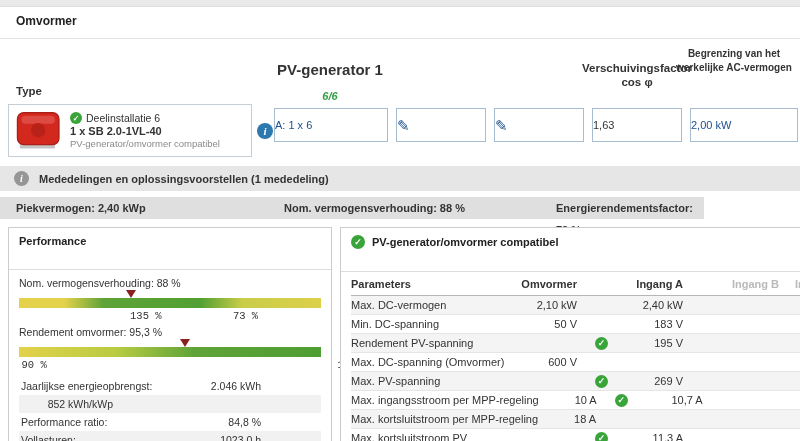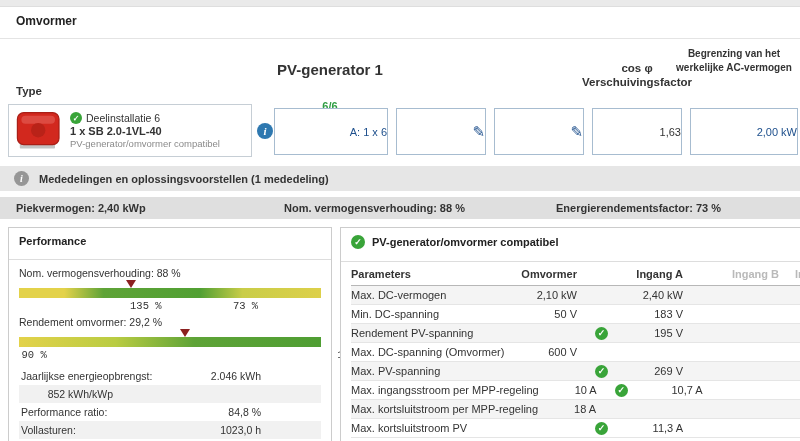--- a/index.html
+++ b/index.html
@@ -9,56 +9,56 @@
 
   .topstrip { position:absolute; top:0; left:0; right:0; height:7px; background:#eaeaea; border-bottom:1px solid #dedede; }
   .pagetitle { position:absolute; top:14px; left:16px; font-size:12px; font-weight:bold; color:#222; }
   .titlerule { position:absolute; top:38px; left:0; right:0; height:1px; background:#e4e4e4; }
 
   
   .colheads { position:absolute; top:39px; left:0; width:800px; height:64px; }
   .type-h { position:absolute; left:16px; bottom:6px; font-weight:bold; font-size:11.5px; }
   .pvgen-h { position:absolute; left:250px; width:160px; top:22px; text-align:center; }
   .pvgen-h .l1 { font-weight:bold; font-size:15px; }
-  .pvgen-h .l2 { color:#2f9e44; font-weight:bold; margin-top:22px; }
+  .pvgen-h .l2 { color:#2f9e44; font-weight:bold; margin-top:12px;font-style:italic; }
   .cos-h { position:absolute; left:568px; width:138px; top:22px; text-align:center; font-weight:bold; line-height:14px; font-size:11.5px; }
   .ac-h { position:absolute; left:674px; width:120px; top:8px; text-align:center; font-weight:bold; line-height:14px; font-size:10px; }
 
   
   .invrow { position:absolute; top:104px; left:0; width:800px; height:54px; }
   .typecard { position:absolute; left:8px; top:0; width:244px; height:53px; border:1px solid #c6ced5; background:#fff; display:flex; align-items:center; gap:7px; padding:3px 6px; }
   .invimg { flex:0 0 48px; height:44px; }
   .tc-text { display:flex; flex-direction:column; gap:1px; min-width:0; }
   .tc-line1 { display:flex; align-items:center; gap:4px; font-size:10.5px; }
   .tc-line2 { font-weight:bold; font-size:11px; }
   .tc-line3 { color:#8a8a8a; font-size:9.5px; white-space:nowrap; }
   .chk-circle { display:inline-flex; align-items:center; justify-content:center; width:12px; height:12px; border-radius:50%; background:#39a439; color:#fff; font-size:8px; font-weight:bold; flex:0 0 12px; }
   .info-blue { position:absolute; left:257px; top:19px; width:16px; height:16px; border-radius:50%; background:#2e78b0; color:#fff; display:flex; align-items:center; justify-content:center; font-family:"Liberation Serif", serif; font-style:italic; font-weight:bold; font-size:11px; cursor:pointer; }
-  .vbox { position:absolute; top:4px; height:47px; border:1px solid #a7bcd0; background:#fff; display:flex; align-items:center; justify-content:flex-end; cursor:pointer; }
+  .vbox { position:absolute; top:4px; height:34px; border:1px solid #a7bcd0; background:#fff; display:flex; align-items:center; justify-content:flex-start; cursor:pointer; }
   .b1 { left:274px; width:114px; color:#1d4f8c; }
   .b2 { left:396px; width:90px; }
   .b3 { left:494px; width:90px; }
   .b4 { left:592px; width:90px; color:#333; }
   .b5 { left:690px; width:108px; color:#1d4f8c; }
   .pencil { color:#1d4f8c; font-size:15px; line-height:1; }
 
   
   .msgbar { position:absolute; top:166px; left:0; width:800px; height:25px; background:#e6e6e6; display:flex; align-items:center; gap:10px; padding-left:14px; cursor:pointer; }
   .info-gray { width:15px; height:15px; border-radius:50%; background:#969696; color:#fff; display:flex; align-items:center; justify-content:center; font-family:"Liberation Serif", serif; font-style:italic; font-weight:bold; font-size:10px; flex:0 0 15px; }
   .msgbar .txt { font-weight:bold; color:#333; }
 
   
-  .sumbar { position:absolute; top:197px; left:0; width:800px; height:22px; background:#dfdfdf; }
+  .sumbar { position:absolute; top:197px; left:0; width:704px; height:22px; background:#dfdfdf; }
   .sumbar span { position:absolute; line-height:22px; font-weight:bold; }
   .sum1 { left:16px; } .sum2 { left:284px; } .sum3 { left:556px; }
 
   
   .panels { position:absolute; top:227px; left:0; width:800px; height:214px; }
   .panel { position:absolute; top:0; background:#fff; border:1px solid #ccc; }
-  .panel-h { padding:7px 10px 12px; font-weight:bold; border-bottom:1px solid #ddd; color:#222; display:flex; align-items:center; gap:7px; }
+  .panel-h { padding:7px 10px 22px; font-weight:bold; border-bottom:1px solid #ddd; color:#222; display:flex; align-items:center; gap:7px; }
   .perf { left:8px; width:324px; height:240px; }
   .perf-body { padding:7px 10px 0; }
   .g-label { font-size:10.5px; margin-bottom:1px; }
   .g-bar { position:relative; height:10px; margin:9px 0 2px; }
   .g-bar1 { background:linear-gradient(to right,#e3d24a 0%,#e3d24a 15%,#5ea337 28%,#51a033 60%,#c9cd48 74%,#ddd04a 100%); }
   .g-bar2 { background:linear-gradient(to right,#e3d24a 0%,#b9cc42 32%,#5ea337 58%,#4f9e33 100%); }
   .g-marker { position:absolute; top:-8px; width:0; height:0; border-left:5px solid transparent; border-right:5px solid transparent; border-top:8px solid #8b2020; transform:translateX(-50%); }
   .g-ticks { position:relative; height:14px; font-size:10.5px; margin-bottom:2px; }
   .g-ticks span { position:absolute; transform:translateX(-50%); white-space:nowrap;font-family:Liberation Mono, monospace; }
   .perf-rows { margin-top:4px; }
@@ -91,22 +91,22 @@
   <div class="pagetitle">Omvormer</div>
   <div class="titlerule"></div>
 
   <div class="colheads">
     <div class="type-h">Type</div>
     <div class="pvgen-h">
       <div class="l1">PV-generator 1</div>
       <div class="l2">6/6</div>
     </div>
     <div class="cos-h">
+      <div>Verschuivingsfactor</div>
       <div>cos φ</div>
-      <div>Verschuivingsfactor</div>
     </div>
     <div class="ac-h">Begrenzing van het werkelijke AC-vermogen</div>
   </div>
 
   <div class="invrow">
     <div class="typecard">
       <svg class="invimg" viewBox="0 0 60 52">
         <rect x="6" y="42" width="44" height="6" rx="1" fill="#c4c4c4"></rect>
         <rect x="3" y="3" width="52" height="40" rx="8" fill="#d2281e" stroke="#a91f17" stroke-width="1.5"></rect>
         <rect x="8" y="7" width="42" height="10" rx="5" fill="#e0524a" opacity="0.8"></rect>
@@ -162,21 +162,21 @@
       <div class="panel-h">Performance</div>
       <div class="perf-body">
         <div class="g-label">Nom. vermogensverhouding: 88 %</div>
         <div class="g-bar g-bar1">
           <span class="g-marker" style="left: 37%;"></span>
         </div>
         <div class="g-ticks">
           <span style="left: 42%;">135 %</span>
           <span style="left: 75%;">73 %</span>
         </div>
-        <div class="g-label">Rendement omvormer: 29,2 %</div>
+        <div class="g-label">Rendement omvormer: 95,3 %</div>
         <div class="g-bar g-bar2">
           <span class="g-marker" style="left: 55%;"></span>
         </div>
         <div class="g-ticks">
           <span style="left: 5%;">90 %</span>
           <span style="left: 95%; margin-left: 47px;">100 %</span>
         </div>
         <div class="perf-rows">
           <div class="perf-row">
               <span class="pr-label">Jaarlijkse energieopbrengst:</span>

